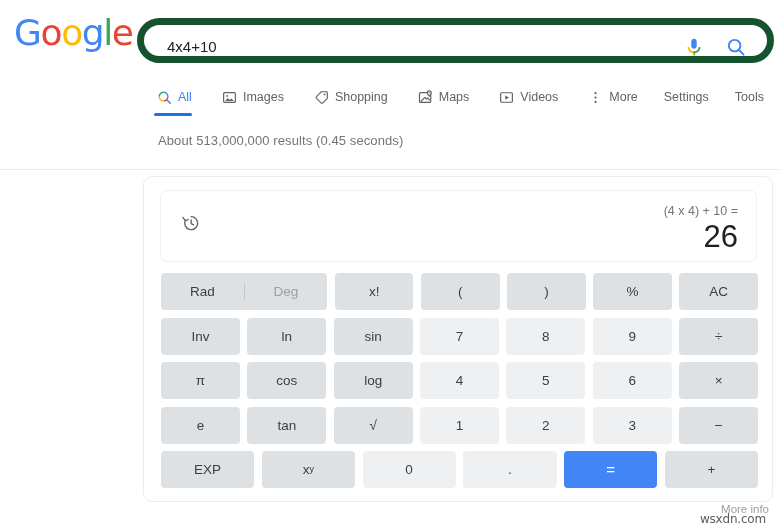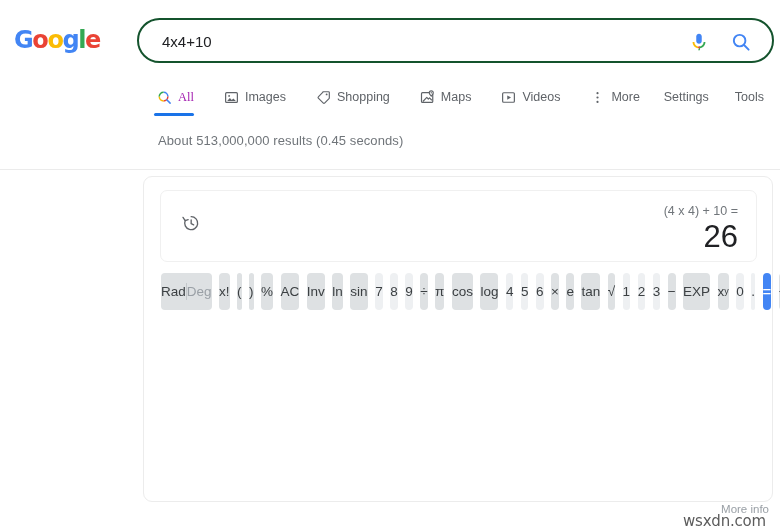--- a/index.html
+++ b/index.html
@@ -19,37 +19,37 @@
   
   .header {
     position: absolute;
     top: 0; left: 0;
     width: 780px;
     height: 80px;
   }
   .logo {
     position: absolute;
     left: 14px;
-    top: 25px;
+    top: 17px;
     font-family: "DejaVu Sans", sans-serif;
-    font-size: 24px;
+    font-size: 36px;
     letter-spacing: -1.4px;
     line-height: 31px;
-    font-weight: 700;
+    font-weight: 400;
     user-select: none;
   }
   .logo span { display: inline-block; }
 
   .searchbox {
     position: absolute;
     left: 137px;
     top: 18px;
     width: 637px;
     height: 45px;
-    border: 2px solid #14532d;
+    border: 7px solid #14532d;
     border-radius: 24px;
     background: #fff;
     box-sizing: border-box;
   }
   .search-input {
     position: absolute;
     left: 23px;
     top: 0;
     height: 43px;
     width: 540px;
@@ -101,21 +101,21 @@
     font-size: 12.5px;
     color: #5f6368;
     padding: 0 12px 0 0;
     margin-right: 18px;
     height: 26px;
     cursor: pointer;
     position: relative;
     white-space: nowrap;
   }
   .nav-tab:first-child { padding-left: 0; }
-  .nav-tab.active { color: #a21caf; font-family: Liberation Serif, serif; }
+  .nav-tab.active { color: #3b82f6; }
   .nav-tab.active::after {
     content: "";
     position: absolute;
     left: -3px;
     right: 12px;
     bottom: -6px;
     height: 3px;
     background: #1a73e8;
     border-radius: 2px;
   }
@@ -208,21 +208,21 @@
     letter-spacing: 0px;
   }
 
   
   .keypad {
     position: absolute;
     left: 17px;
     top: 96px;
     width: 597px;
     display: flex;
-    flex-direction: row;
+    flex-direction: column;
     gap: 7.5px;
   }
   .krow {
     display: flex;
     gap: 7.5px;
     height: 37px;
   }
   .key {
     flex: 1 1 0;
     border-radius: 4px;
@@ -266,21 +266,21 @@
     right: 11px;
     top: 503px;
     font-size: 11.5px;
     color: #9aa0a6;
     cursor: pointer;
   }
   .watermark {
     position: absolute;
     right: 14px;
     top: 512px;
-    font-size: 15px;
+    font-size: 12px;
     color: #5c5c5c;
     font-family: "DejaVu Sans", sans-serif;
     letter-spacing: -0.2px;
   }
 </style>
 </head>
 <body>
 
 <div class="header">
 

